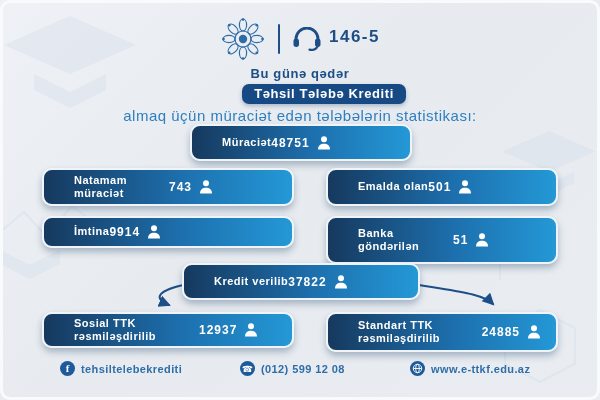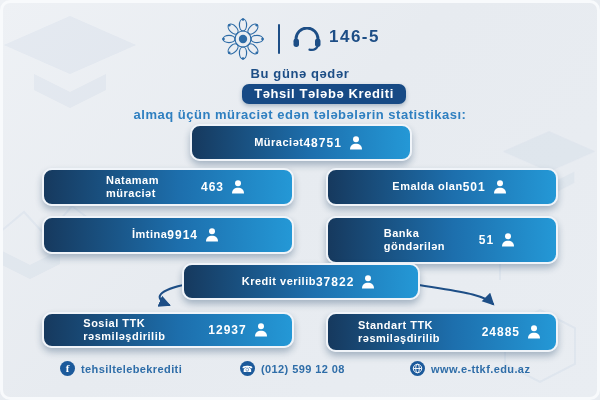--- a/index.html
+++ b/index.html
@@ -22,24 +22,24 @@
   .divider{width:2px;height:30px;background:#1d4e86;border-radius:1px;}
   .hotline{color:#1d4e86;font-weight:bold;font-size:17px;letter-spacing:1.5px;}
   .hgroup{display:flex;align-items:flex-start;gap:7px;}
 
   
   .title{position:absolute;top:66px;left:0;width:600px;text-align:center;z-index:2;}
   .t-line1{color:#1d4e86;font-weight:bold;font-size:13px;letter-spacing:.6px;}
   .t-badge{display:inline-block;margin-top:3px;background:#174a85;color:#fff;
     font-weight:bold;font-size:13px;letter-spacing:.6px;padding:2px 12px 3px;border-radius:7px;
     box-shadow:0 2px 4px rgba(23,58,97,.3);margin-left:48px;}
-  .t-line2{margin-top:3px;color:#2e7fc0;font-weight:bold;font-size:13px;letter-spacing:.5px;}
-
-  
-  .stat-box{position:absolute;z-index:2;display:flex;align-items:center;justify-content:center;
+  .t-line2{margin-top:3px;color:#2e7fc0;font-weight:normal;font-size:15px;letter-spacing:.5px;}
+
+  
+  .stat-box{position:absolute;z-index:2;display:flex;align-items:center;justify-content:flex-start;
     padding:0 14px 0 30px;border-radius:10px;border:2px solid #f0f4f9;
     background:linear-gradient(90deg,#16395e 0%,#1d6fad 55%,#2498d6 100%);
     box-shadow:0 4px 7px rgba(23,58,97,.32);color:#fff;}
   .stat-label{font-weight:bold;font-size:11px;letter-spacing:.5px;line-height:1.2;}
   .w2{max-width:95px;}
   .w2l{max-width:125px;}
   .stat-right{display:flex;align-items:center;gap:6px;}
   .stat-value{font-weight:bold;font-size:12px;letter-spacing:1px;}
   .person-icon{width:16px;height:16px;flex:0 0 auto;}
 
@@ -134,40 +134,40 @@
       <svg class="person-icon" viewBox="0 0 16 16">
           <circle cx="8" cy="4.2" r="3" fill="#fff"></circle>
           <path d="M2 14.5 C2 10.5 4.8 8.8 8 8.8 C11.2 8.8 14 10.5 14 14.5 Z" fill="#fff"></path>
         </svg>
     </span>
   </div>
 
   <div class="stat-box" style="left:42px;top:168px;width:252px;height:38px">
     <span class="stat-label w2">Natamam müraciət</span>
     <span class="stat-right">
-      <span class="stat-value">463</span>
+      <span class="stat-value">743</span>
       <svg class="person-icon" viewBox="0 0 16 16">
           <circle cx="8" cy="4.2" r="3" fill="#fff"></circle>
           <path d="M2 14.5 C2 10.5 4.8 8.8 8 8.8 C11.2 8.8 14 10.5 14 14.5 Z" fill="#fff"></path>
         </svg>
     </span>
   </div>
 
   <div class="stat-box" style="left:326px;top:168px;width:232px;height:38px">
     <span class="stat-label">Emalda olan</span>
     <span class="stat-right">
       <span class="stat-value">501</span>
       <svg class="person-icon" viewBox="0 0 16 16">
           <circle cx="8" cy="4.2" r="3" fill="#fff"></circle>
           <path d="M2 14.5 C2 10.5 4.8 8.8 8 8.8 C11.2 8.8 14 10.5 14 14.5 Z" fill="#fff"></path>
         </svg>
     </span>
   </div>
 
-  <div class="stat-box" style="left:42px;top:216px;width:252px;height:38px">
+  <div class="stat-box" style="left:42px;top:216px;width:252px;height:32px">
     <span class="stat-label">İmtina</span>
     <span class="stat-right">
       <span class="stat-value">9914</span>
       <svg class="person-icon" viewBox="0 0 16 16">
           <circle cx="8" cy="4.2" r="3" fill="#fff"></circle>
           <path d="M2 14.5 C2 10.5 4.8 8.8 8 8.8 C11.2 8.8 14 10.5 14 14.5 Z" fill="#fff"></path>
         </svg>
     </span>
   </div>
 

